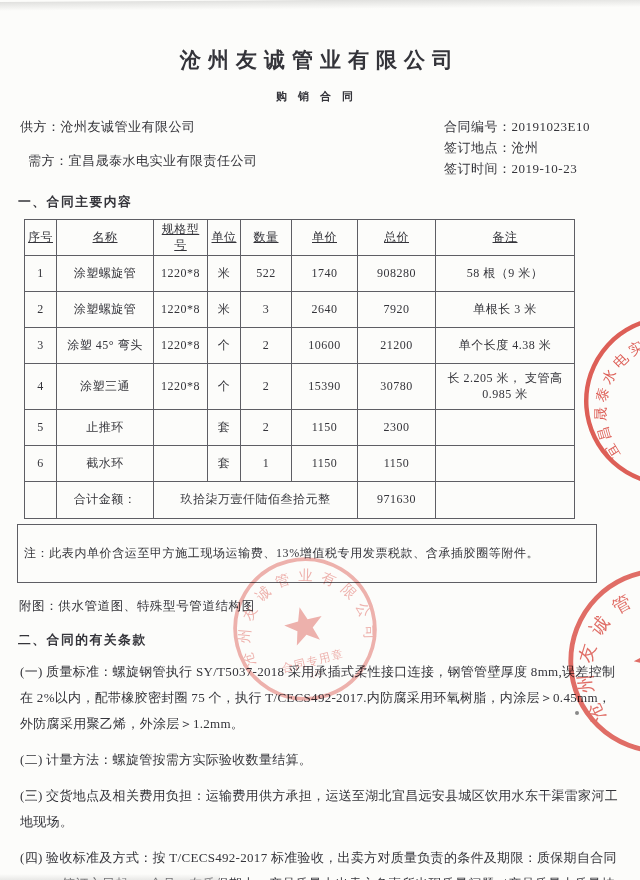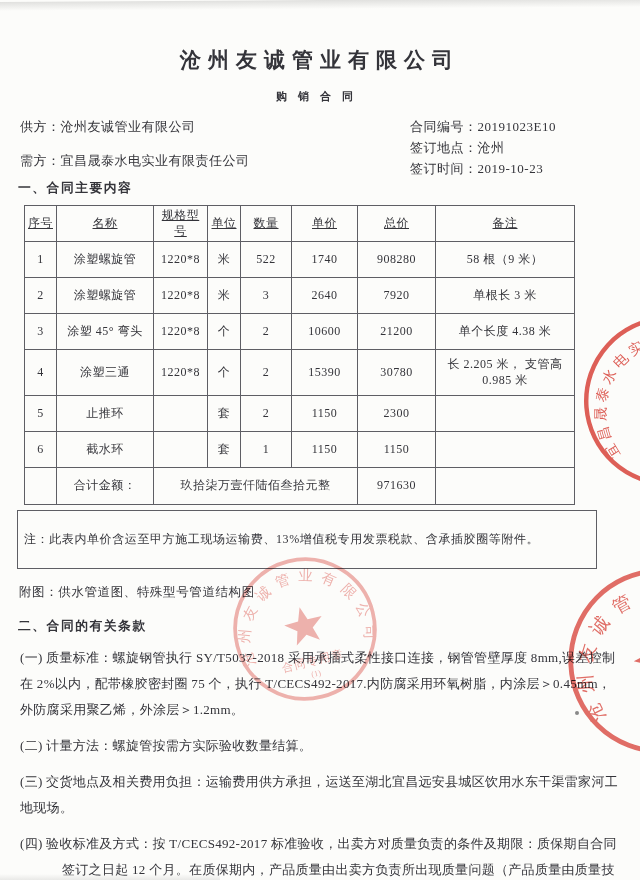--- a/index.html
+++ b/index.html
@@ -16,24 +16,24 @@
   }
   .scan-edge-bottom {
     position:absolute; bottom:0; left:0; width:220px; height:6px;
     background:linear-gradient(rgba(255,255,255,0), #d6d6d4); opacity:.5;
   }
   h1.title { text-align:center; margin:46px 0 0; font-size:21px; font-weight:700; letter-spacing:7px; }
   h2.subtitle { text-align:center; margin:15px 0 0; font-size:11px; font-weight:700; letter-spacing:11px; }
   .meta { position:relative; margin:12px 20px 0; height:60px; font-size:13px; letter-spacing:.5px; }
   .meta p { margin:0; position:absolute; }
   .supplier-line { top:2px; left:0; }
-  .buyer-line { top:36px; left:0; }
-  .meta-right { position:absolute; left:390px; top:0; line-height:21px; }
+  .buyer-line { top:36px; left:8px; }
+  .meta-right { position:absolute; left:424px; top:0; line-height:21px; }
   .meta-right p { position:static; margin:0; }
-  h3.sec-heading { margin:4px 0 0 18px; font-size:12.8px; font-weight:700; letter-spacing:1.5px; }
+  h3.sec-heading { margin:18px 0 0 18px; font-size:12.8px; font-weight:700; letter-spacing:1.5px; }
   table.items {
     border-collapse:collapse; table-layout:fixed;
     margin:8px 0 0 24px; width:550px; font-size:12px;
   }
   table.items th, table.items td {
     border:1px solid #5e5e64; text-align:center; vertical-align:middle;
     padding:2px 3px; font-weight:normal; line-height:1.3; letter-spacing:.5px;
     overflow:hidden;
   }
   tr.hdr { height:33px;text-decoration:underline; }

